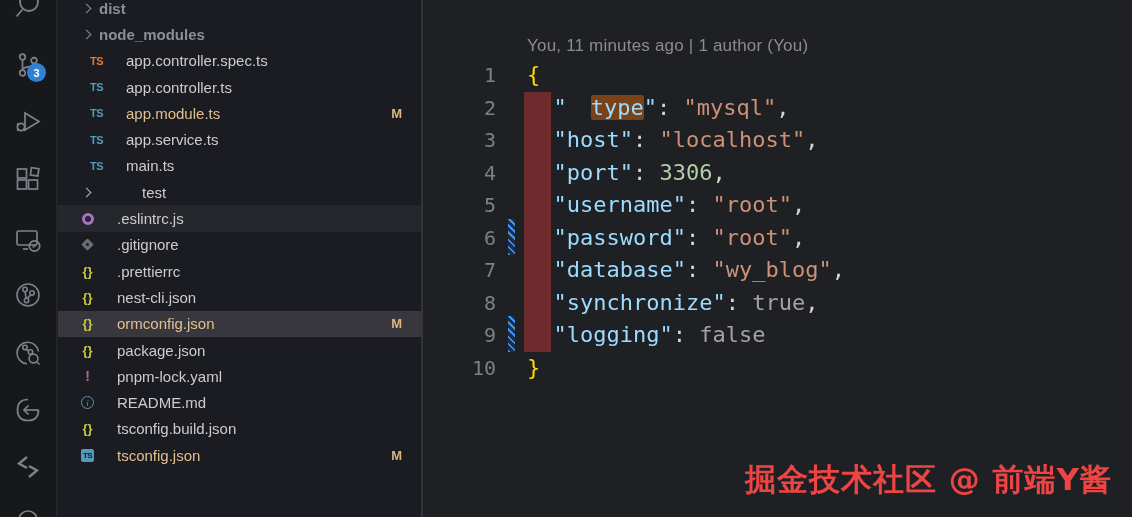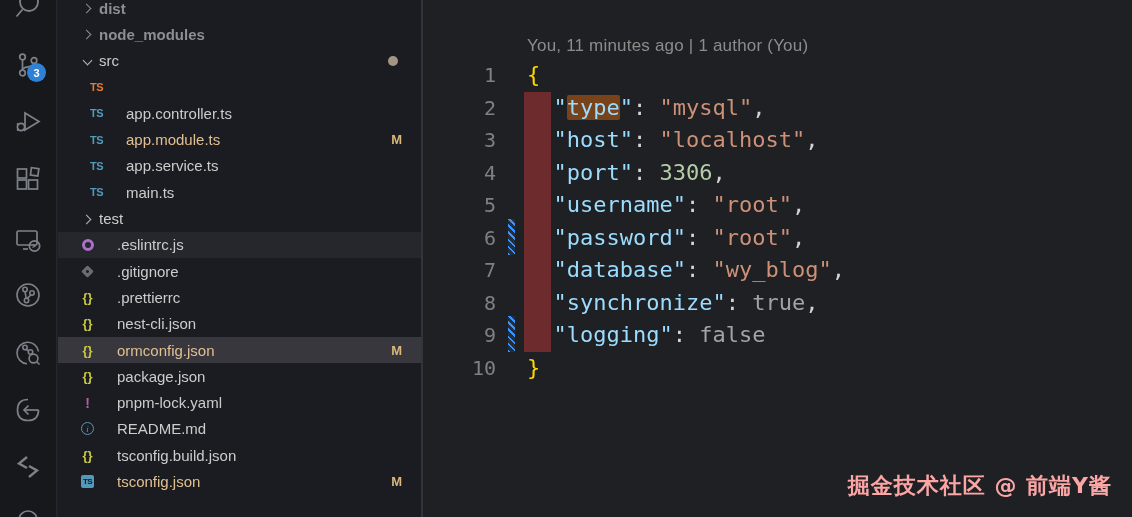--- a/index.html
+++ b/index.html
@@ -69,37 +69,37 @@
   .cline { display:flex; height:32.5px; font-family:"DejaVu Sans Mono", monospace; }
   .ln { width:71px; flex:none; text-align:right; font-size:20px; line-height:32.5px; color:#7d8187; }
   .ln.active { color:#c6c6c6; }
   .ct { margin-left:31px; white-space:pre; font-size:22px; line-height:32.5px; }
   .t-brace { color:#ffd700; }
   .t-key   { color:#9cdcfe; }
   .t-pun   { color:#d4d4d4; }
   .t-str   { color:#ce9178; }
   .t-num   { color:#b5cea8; }
   .t-bool  { color:#a3a3a3; }
-  .hl { background:#78431a; border-radius:2px; }
+  .hl { background:#78431a; border-radius:2px;margin-left:24px; }
   .cursor { display:inline-block; width:2px; height:25px; background:#bfc0c2; vertical-align:-5px; }
 
   .indent-bar {
     position:absolute; left:99px; top:91.5px; width:27px; height:260px;
     background:#6d2b2d; z-index:1;
   }
   .gutter-mark {
     position:absolute; left:83px; width:7px; height:36px; z-index:1;
     background:repeating-linear-gradient(45deg,#3794ff 0 2px,rgba(55,148,255,0.12) 2px 5px);
   }
   .gm-6 { top:219px; }
   .gm-9 { top:316px; }
 
   .watermark {
     position:absolute; right:20px; bottom:16px;
-    font-size:22px; font-weight:600; color:#fca5a5; letter-spacing:1px;
+    font-size:31px; font-weight:600; color:#ef4444; letter-spacing:1px;
     font-family:"DejaVu Sans", sans-serif; z-index:9;
   }
 </style>
 </head>
 <body>
 
 <div class="activity-bar">
   <div class="ab-item" style="top:-9px">
     <svg viewBox="0 0 28 28" fill="none" stroke="currentColor" stroke-width="1.8">
       <circle cx="15" cy="11" r="9"></circle>
@@ -184,46 +184,42 @@
 <div class="sidebar">
   <div class="explorer" id="explorer-list">
       <div class="row" style="padding-left: 21px;">
         <span class="chev right" style="color: rgb(139, 143, 148);"></span>
         <span class="lab dim">dist</span>
       </div>
       <div class="row" style="padding-left: 21px;">
         <span class="chev right" style="color: rgb(139, 143, 148);"></span>
         <span class="lab dim">node_modules</span>
       </div>
-      <div class="row" style="padding-left: 21px;">
-        <span class="chev down"></span>
-        <span class="lab">src</span>
-        <span class="dot"></span>
-      </div>
       <div class="row" style="padding-left: 30px;">
         <span class="ic ic-ts orange">TS</span>
+        <span class="lab">app.controller.spec.ts</span>
       </div>
       <div class="row" style="padding-left: 30px;">
         <span class="ic ic-ts">TS</span>
         <span class="lab">app.controller.ts</span>
       </div>
       <div class="row" style="padding-left: 30px;">
         <span class="ic ic-ts">TS</span>
         <span class="lab mod">app.module.ts</span>
         <span class="mbadge">M</span>
       </div>
       <div class="row" style="padding-left: 30px;">
         <span class="ic ic-ts">TS</span>
         <span class="lab">app.service.ts</span>
       </div>
       <div class="row" style="padding-left: 30px;">
         <span class="ic ic-ts">TS</span>
         <span class="lab">main.ts</span>
       </div>
-      <div class="row" style="padding-left: 21px;">
+      <div class="row" style="padding-left: 21px; gap: 43px;">
         <span class="chev right"></span>
         <span class="lab">test</span>
       </div>
       <div class="row hover" style="padding-left: 21px;">
         <span class="ic">
           <span class="ic-eslint-ring"></span>
         </span>
         <span class="lab">.eslintrc.js</span>
       </div>
       <div class="row" style="padding-left: 21px;">

